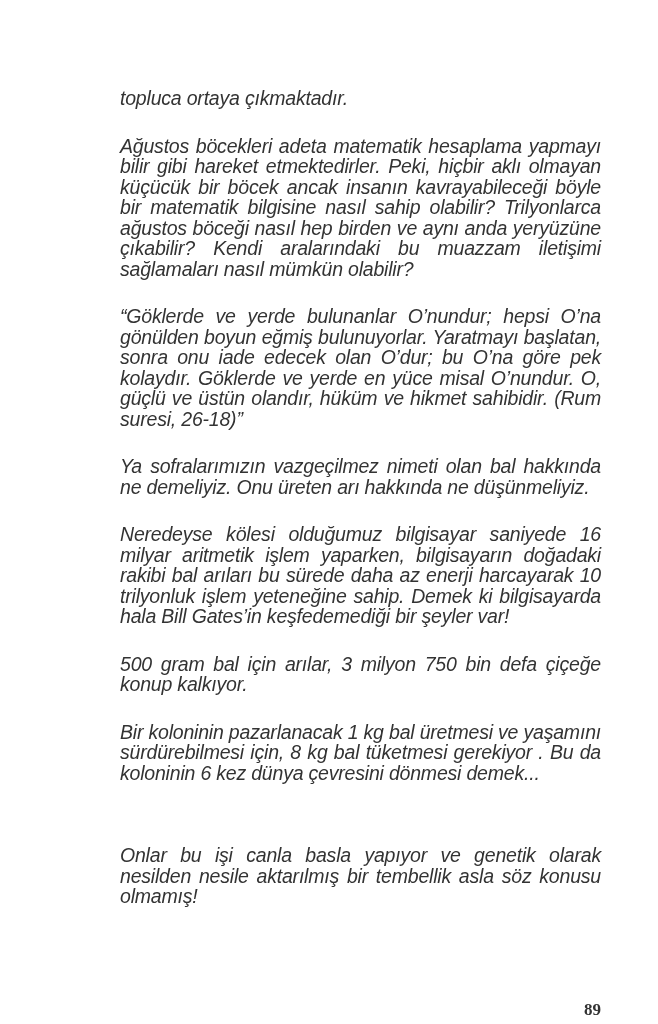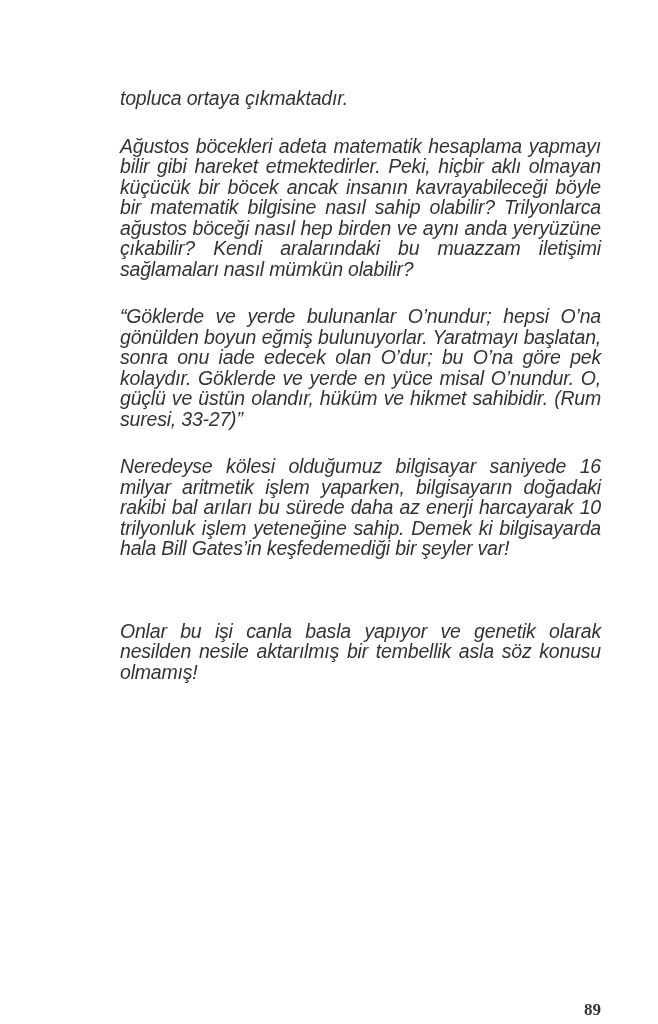--- a/index.html
+++ b/index.html
@@ -55,22 +55,25 @@
   }
 </style>
 </head>
 <body>
 
 <div class="page">
 
   <main class="text-block">
     <p class="para">topluca ortaya çıkmaktadır.</p>
     <p class="para">Ağustos böcekleri adeta matematik hesaplama yapmayı bilir gibi hareket etmektedirler. Peki, hiçbir aklı olmayan küçücük bir böcek ancak insanın kavrayabileceği böyle bir matematik bilgisine nasıl sahip olabilir? Trilyonlarca ağustos böceği nasıl hep birden ve aynı anda yeryüzüne çıkabilir? Kendi aralarındaki bu muazzam iletişimi sağlamaları nasıl mümkün olabilir?</p>
-    <p class="para">“Göklerde ve yerde bulunanlar O’nundur; hepsi O’na gönülden boyun eğmiş bulunuyorlar. Yaratmayı başlatan, sonra onu iade edecek olan O’dur; bu O’na göre pek kolaydır. Göklerde ve yerde en yüce misal O’nundur. O, güçlü ve üstün olandır, hüküm ve hikmet sahibidir. (Rum suresi, 33-27)”</p>
+    <p class="para">“Göklerde ve yerde bulunanlar O’nundur; hepsi O’na gönülden boyun eğmiş bulunuyorlar. Yaratmayı başlatan, sonra onu iade edecek olan O’dur; bu O’na göre pek kolaydır. Göklerde ve yerde en yüce misal O’nundur. O, güçlü ve üstün olandır, hüküm ve hikmet sahibidir. (Rum suresi, 26-18)”</p>
+    <p class="para">Ya sofralarımızın vazgeçilmez nimeti olan bal hakkında ne demeliyiz. Onu üreten arı hakkında ne düşünmeliyiz.</p>
     <p class="para">Neredeyse kölesi olduğumuz bilgisayar saniyede 16 milyar aritmetik işlem yaparken, bilgisayarın doğadaki rakibi bal arıları bu sürede daha az enerji harcayarak 10 trilyonluk işlem yeteneğine sahip. Demek ki bilgisayarda hala Bill Gates’in keşfedemediği bir şeyler var!</p>
+    <p class="para">500 gram bal için arılar, 3 milyon 750 bin defa çiçeğe konup kalkıyor.</p>
+    <p class="para">Bir koloninin pazarlanacak 1 kg bal üretmesi ve yaşamını sürdürebilmesi için, 8 kg bal tüketmesi gerekiyor . Bu da koloninin 6 kez dünya çevresini dönmesi demek...</p>
     <p class="para">Onlar bu işi canla basla yapıyor ve genetik olarak nesilden nesile aktarılmış bir tembellik asla söz konusu olmamış!</p>
   </main>
 
   <footer class="page-footer">
     <span class="page-number">89</span>
   </footer>
 
 </div>
 
 </body></html>

